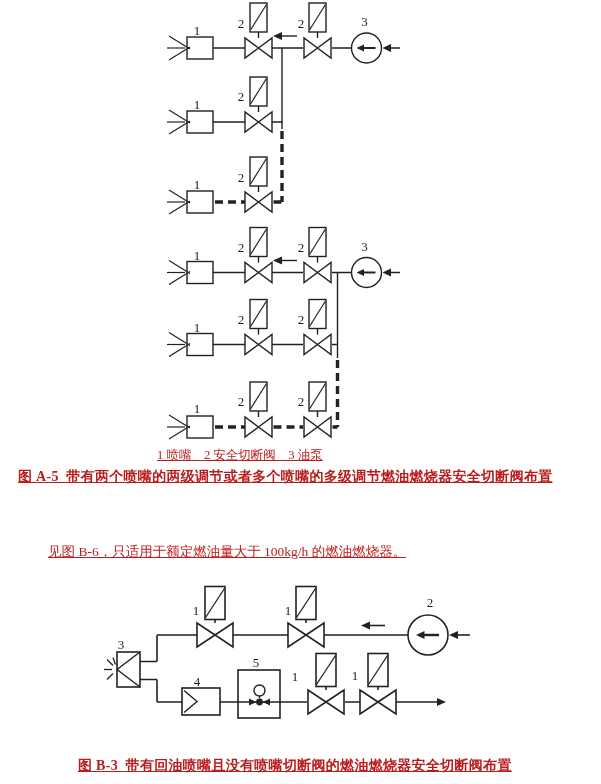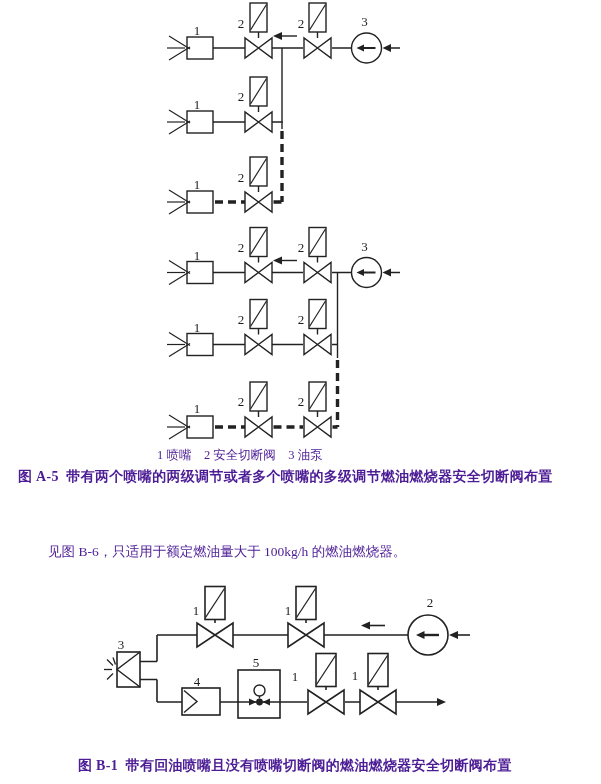--- a/index.html
+++ b/index.html
@@ -1,21 +1,21 @@
 <!DOCTYPE html>
 <html><head>
 <meta charset="utf-8">
 <style>
   html,body{margin:0;padding:0;background:#e8e8e8;}
   .page{
     position:relative;width:601px;height:784px;background:#ffffff;
     font-family:"Liberation Serif","DejaVu Serif",serif;overflow:hidden;
   }
   .page svg{position:absolute;left:0;top:0;}
-  .cap{position:absolute;white-space:pre;color:#4c1d95;line-height:1.15;}
+  .cap{position:absolute;white-space:pre;color:#b91c1c;line-height:1.15;text-decoration:underline;}
   .legend{font-size:12.5px;}
   .figtitle{font-size:14px;font-weight:bold;letter-spacing:0.3px;}
   .heading{font-size:14px;font-weight:bold;letter-spacing:0.3px;}
   .bodytext{font-size:13.5px;}
   .lbl{font-size:13px;fill:#1c1c1c;}
 </style>
 </head>
 <body>
 
 <div class="page">
@@ -192,15 +192,15 @@
   </svg>
 
   <div class="cap legend" style="left:157px;top:448px;">1 喷嘴    2 安全切断阀    3 油泵</div>
 
   <div class="cap figtitle" style="left:18px;top:469px;">图 A-5  带有两个喷嘴的两级调节或者多个喷嘴的多级调节燃油燃烧器安全切断阀布置</div>
 
 
   <div class="cap bodytext" style="left:48px;top:544px;">见图 B-6，只适用于额定燃油量大于 100kg/h 的燃油燃烧器。</div>
 
 
-  <div class="cap figtitle" style="left:78px;top:758px;">图 B-1  带有回油喷嘴且没有喷嘴切断阀的燃油燃烧器安全切断阀布置</div>
+  <div class="cap figtitle" style="left:78px;top:758px;">图 B-3  带有回油喷嘴且没有喷嘴切断阀的燃油燃烧器安全切断阀布置</div>
 
 </div>
 
 </body></html>

